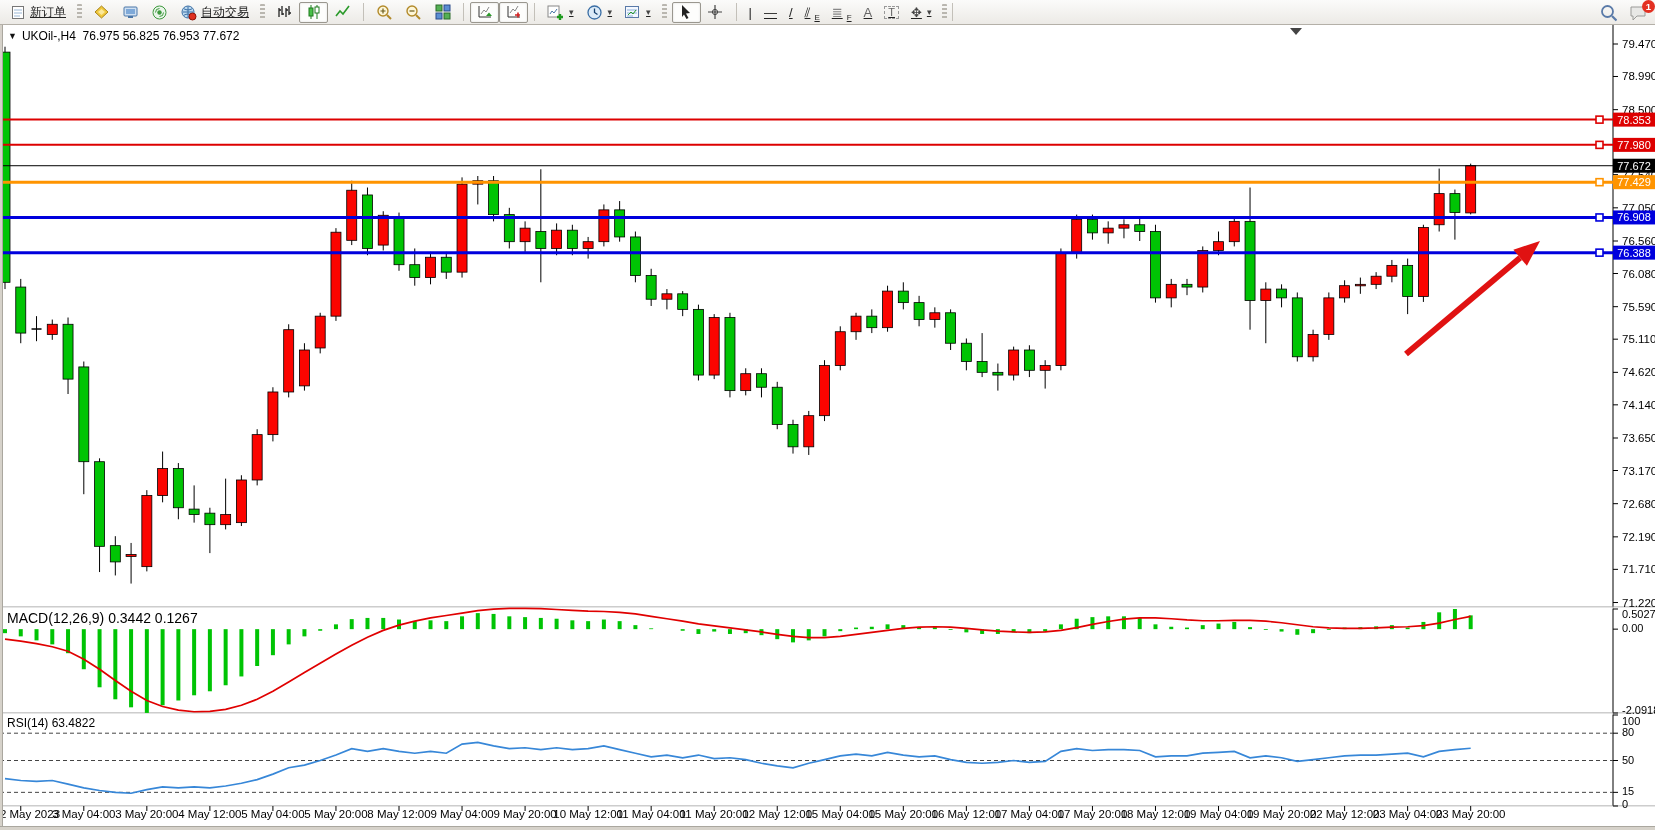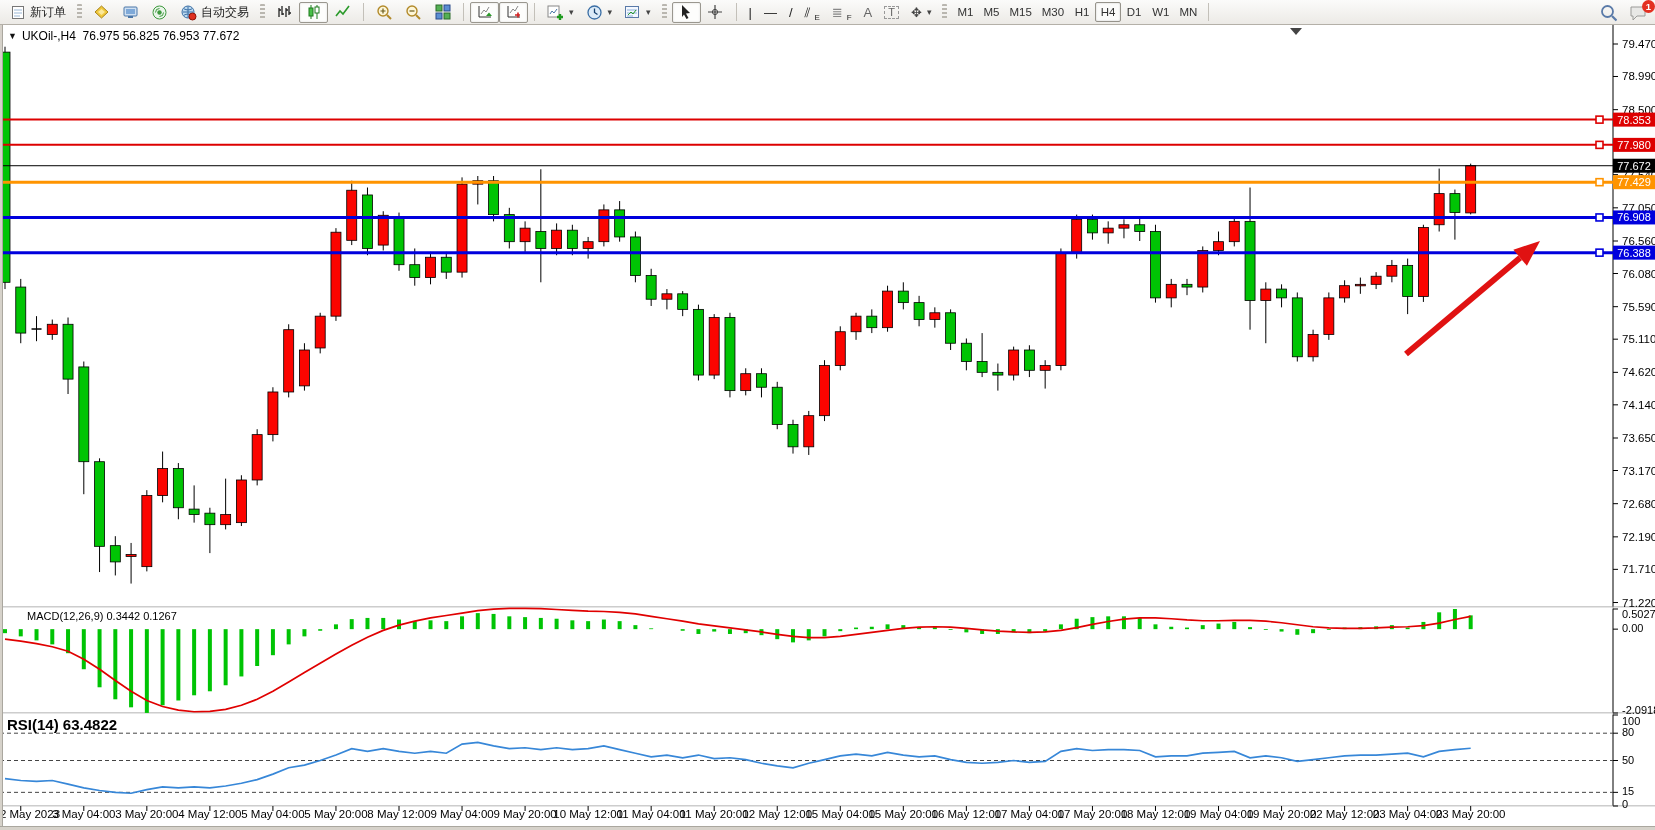--- a/index.html
+++ b/index.html
@@ -1,21 +1,21 @@
 <!DOCTYPE html>
 <html><head>
 <meta charset="utf-8">
 <style>
   html,body{margin:0;padding:0;background:#fff;width:1655px;height:830px;overflow:hidden;
     font-family:"Liberation Sans",sans-serif;-webkit-font-smoothing:antialiased;}
   *{box-sizing:border-box;}
   
   .toolbar{position:absolute;left:0;top:0;width:1655px;height:25px;background:linear-gradient(#fbfbfa,#eceae6);
     border-bottom:1px solid #b4b0a8;display:flex;align-items:center;font-size:12px;color:#222;}
-  .tb-group{display:flex;align-items:center;height:25px;padding:0 3px;}
+  .tb-group{display:flex;align-items:center;height:25px;padding:0 3px;text-decoration:underline;}
   .tb-handle{width:5px;height:16px;margin:0 2px;background:repeating-linear-gradient(to bottom,#b9b6af 0 2px,transparent 2px 4px);border-radius:1px;}
   .tb-sep{width:1px;height:18px;background:#c3c0b9;margin:0 3px;}
   .tb-btn{display:flex;align-items:center;gap:4px;height:21px;padding:0 5px;border:1px solid transparent;border-radius:2px;cursor:default;white-space:nowrap;}
   .tb-btn.pressed{border:1px solid #9a978f;background:#fdfdfc;box-shadow:inset 0 0 2px rgba(0,0,0,.15);}
   .tb-ico{width:17px;height:17px;display:flex;align-items:center;justify-content:center;flex:0 0 auto;}
   .caret{font-size:9px;color:#444;margin-left:1px;}
   .tf-btn{height:20px;min-width:26px;padding:0 4px;display:flex;align-items:center;justify-content:center;
     color:#333;border:1px solid transparent;border-radius:2px;font-size:11.5px;}
   .tf-btn.active{border:1px solid #96938b;background:#fbfbfa;box-shadow:inset 0 0 2px rgba(0,0,0,.2);}
   .tb-right{position:absolute;right:6px;top:0;height:25px;display:flex;align-items:center;gap:10px;}
@@ -23,22 +23,22 @@
     min-width:13px;height:13px;border-radius:8px;display:flex;align-items:center;justify-content:center;padding:0 2px;}
   .glyph{font-size:13px;line-height:1;}
   
   .chart-frame{position:absolute;left:0;top:25px;width:1655px;height:805px;background:#fff;}
   .win-edge-l{position:absolute;left:0;top:25px;width:3px;height:805px;background:#d6d2ca;border-right:1px solid #aaa79f;}
   .win-edge-b{position:absolute;left:0;top:826px;width:1655px;height:4px;background:#d6d2ca;border-top:1px solid #aaa79f;}
   #chart-svg{position:absolute;left:0;top:25px;}
   .overlay-label{position:absolute;color:#000;font-size:12px;white-space:pre;}
   #title-label{left:8px;top:29px;display:flex;align-items:center;gap:5px;}
   #title-label .tri{font-size:9px;color:#111;}
-  #macd-label{left:7px;top:610px;font-size:11px;margin-left:20px;}
-  #rsi-label{left:7px;top:716px;font-size:15px;font-weight:bold;}
+  #macd-label{left:7px;top:610px;font-size:14px;}
+  #rsi-label{left:7px;top:716px;font-size:12px;}
   svg text{font-family:"Liberation Sans",sans-serif;}
 </style>
 </head>
 <body>
 
 <div class="toolbar">
   <div class="tb-group">
     <div class="tb-btn">
       <span class="tb-ico">
         <svg width="14" height="15">
@@ -241,31 +241,20 @@
       </div>
     <div class="tb-btn">
         <span class="glyph" style="border:1px dashed #999;padding:0 3px;color:#666;font-size:11px">T</span>
       </div>
     <div class="tb-btn">
         <span class="glyph" style="color:#444">✥</span>
       <span class="caret">▾</span>
       </div>
   </div>
   <div class="tb-handle"></div>
-  <div class="tb-group" id="tf-group">
-      <div class="tf-btn">M1</div>
-      <div class="tf-btn">M5</div>
-      <div class="tf-btn">M15</div>
-      <div class="tf-btn">M30</div>
-      <div class="tf-btn">H1</div>
-      <div class="tf-btn active">H4</div>
-      <div class="tf-btn">D1</div>
-      <div class="tf-btn">W1</div>
-      <div class="tf-btn">MN</div>
-    </div>
   <div class="tb-sep"></div>
   <div class="tb-right">
     <span class="tb-ico">
       <svg width="18" height="18">
           <circle cx="7.5" cy="7.5" r="5.5" fill="none" stroke="#5a7aa8" stroke-width="1.8"></circle>
           <line x1="12" y1="12" x2="16.5" y2="16.5" stroke="#5a7aa8" stroke-width="2.2"></line>
         </svg>
     </span>
     <span class="tb-ico" style="position:relative;width:22px">
       <svg width="18" height="16">

